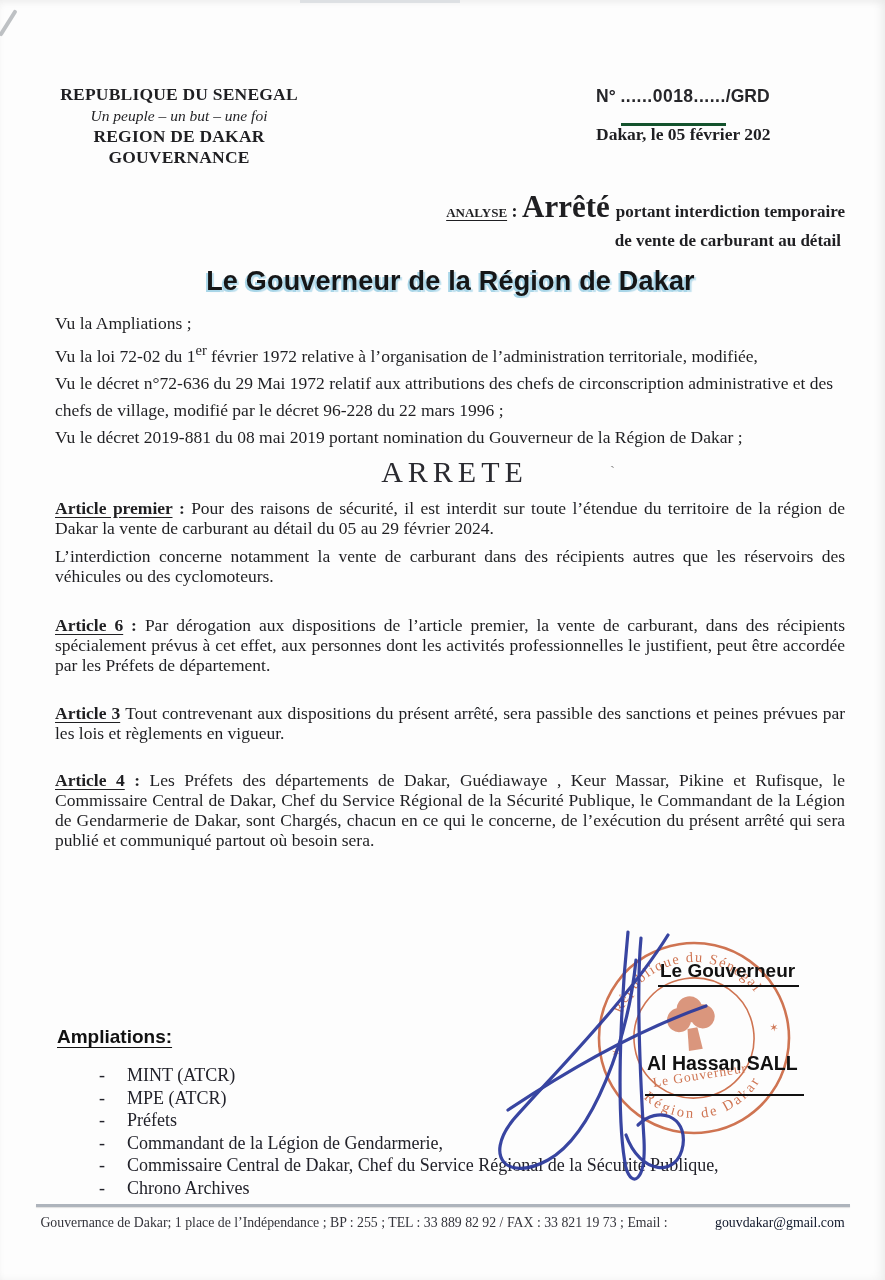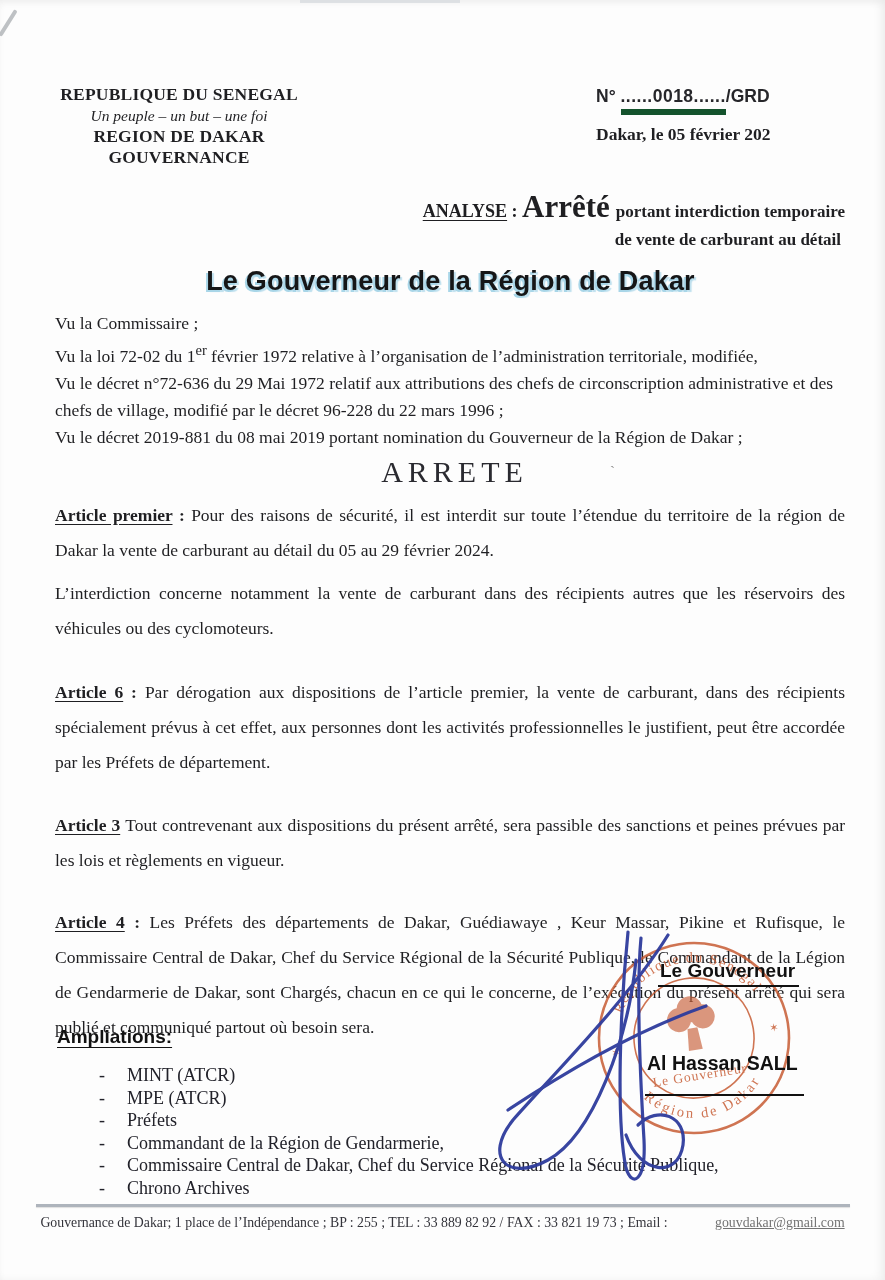--- a/index.html
+++ b/index.html
@@ -13,27 +13,27 @@
   .smudge-tl{position:absolute;left:6px;top:8px;width:4px;height:30px;background:#8a8f96;opacity:.55;transform:rotate(32deg);border-radius:2px;}
   .smudge-top{position:absolute;left:300px;top:0;width:160px;height:3px;background:#cfd3d8;opacity:.6;}
   .stray-mark{position:absolute;left:610px;top:452px;color:#8b8b8b;font-size:15px;}
 
   
   .hdr-left{position:absolute;left:48px;top:84px;width:262px;text-align:center;line-height:21px;}
   .hdr-left .l1,.hdr-left .l3,.hdr-left .l4{font-weight:bold;font-size:17.5px;letter-spacing:.2px;}
   .hdr-left .l2{font-style:italic;font-size:15.5px;}
   .hdr-right{position:absolute;left:596px;top:86px;width:270px;}
   .doc-number{font-family:"Liberation Sans", sans-serif;font-weight:bold;font-size:17.5px;color:#26262a;}
-  .doc-number .dotted{border-bottom:6px solid #14532d;padding-bottom:3px;letter-spacing:.5px;}
+  .doc-number .dotted{border-bottom:3px solid #14532d;padding-bottom:17px;letter-spacing:.5px;}
   .place-date{margin-top:17px;font-weight:bold;font-size:17.5px;}
 
   
   .analyse{position:absolute;right:40px;top:194px;text-align:right;line-height:26px;}
   .analyse .line1{white-space:nowrap;}
-  .analyse-label{font-weight:bold;font-size:18px;text-decoration:underline;text-underline-offset:3px;margin-top:44px;}
+  .analyse-label{font-weight:bold;font-size:13px;text-decoration:underline;text-underline-offset:3px;margin-top:44px;}
   .analyse-sep{font-weight:bold;font-size:18px;}
   .analyse-subject{font-weight:bold;font-size:31px;}
   .analyse-tail{font-weight:bold;font-size:17px;margin-left:6px;}
   .analyse .line2{font-weight:bold;font-size:17px;margin-top:2px;padding-right:4px;}
 
   
   .doc-title{
     position:absolute;left:0;top:258px;width:100%;margin:8px;text-align:center;
     font-family:"Liberation Sans", sans-serif;font-weight:bold;font-size:27px;color:#161617;
     text-shadow:-2px 2px 0 #a9d6e8, 2px 2px 1px #bfe0ee;
@@ -45,21 +45,21 @@
   .visas p{margin:0;font-size:17.5px;line-height:27px;}
 
   
   .arrete-heading{
     position:absolute;left:0;top:443px;width:100%;margin:12px;text-align:center;
     font-size:30px;font-weight:normal;letter-spacing:5px;color:#2a2a30;
   }
 
   
   .articles{position:absolute;left:55px;top:498px;width:790px;}
-  .articles p{margin:0;font-size:17.5px;line-height:35px;text-align:justify;}
+  .articles p{margin:0;font-size:17.5px;line-height:20px;text-align:justify;}
   .articles p:nth-of-type(1){margin-bottom:8px;}
   .articles p:nth-of-type(2){margin-bottom:29px;}
   .articles p:nth-of-type(3){margin-bottom:28px;}
   .articles p:nth-of-type(4){margin-bottom:27px;}
   .art-label{font-weight:bold;text-decoration:underline;text-underline-offset:3px;}
   .art-sep{font-weight:bold;}
 
   
   .sig-role{
     position:absolute;left:658px;top:960px;z-index:2;
@@ -81,21 +81,21 @@
     font-family:"Liberation Sans", sans-serif;font-weight:bold;font-size:19px;color:#111;
     text-decoration:underline;text-underline-offset:4px;margin-bottom:16px;
   }
   .amp-item{display:flex;font-size:18px;line-height:22.5px;color:#22222a;}
   .amp-dash{width:30px;text-align:right;margin-left:18px;}
   .amp-text{margin-left:22px;}
 
   
   .footer-rule{position:absolute;left:36px;top:1204px;width:814px;height:2.5px;background:#aeb4bc;box-shadow:0 1px 1px rgba(0,0,0,.12);}
   .footer-line{position:absolute;left:0;top:1215px;width:100%;text-align:center;font-size:13.8px;color:#33333a;}
-  .footer-email{color:#737373;text-decoration:underline;margin-left:44px;}
+  .footer-email{color:#0f172a;margin-left:44px;}
 </style>
 </head>
 <body>
 
 <div class="page">
 
   <div class="smudge-tl"></div>
   <div class="smudge-top"></div>
 
   <div class="hdr-left">
@@ -111,21 +111,21 @@
   </div>
 
   <div class="analyse">
     <div class="line1"><span class="analyse-label">ANALYSE</span><span class="analyse-sep"> : </span><span class="analyse-subject">Arrêté</span><span class="analyse-tail">portant interdiction temporaire</span></div>
     <div class="line2">de vente de carburant au détail</div>
   </div>
 
   <h1 class="doc-title">Le Gouverneur de la Région de Dakar</h1>
 
   <section class="visas">
-      <p>Vu la Commissaire ;</p>
+      <p>Vu la Ampliations ;</p>
       <p>Vu la loi 72-02 du 1<sup>er</sup> février 1972 relative à l’organisation de l’administration territoriale, modifiée,</p>
       <p>Vu le décret n°72-636 du 29 Mai 1972 relatif aux attributions des chefs de circonscription administrative et des chefs de village, modifié par le décret 96-228 du 22 mars 1996 ;</p>
       <p>Vu le décret 2019-881 du 08 mai 2019 portant nomination du Gouverneur de la Région de Dakar ;</p>
     </section>
 
   <h2 class="arrete-heading">ARRETE</h2>
   <span class="stray-mark">ˏ</span>
 
   <section class="articles">
       <p><span class="art-label">Article premier</span><span class="art-sep"> : </span>Pour des raisons de sécurité, il est interdit sur toute l’étendue du territoire de la région de Dakar la vente de carburant au détail du 05 au 29 février  2024.</p>
@@ -183,21 +183,21 @@
         <div class="amp-item">
           <span class="amp-dash">-</span>
           <span class="amp-text">MPE (ATCR)</span>
         </div>
         <div class="amp-item">
           <span class="amp-dash">-</span>
           <span class="amp-text">Préfets</span>
         </div>
         <div class="amp-item">
           <span class="amp-dash">-</span>
-          <span class="amp-text">Commandant de la Région de Gendarmerie,</span>
+          <span class="amp-text">Commandant de la Légion de Gendarmerie,</span>
         </div>
         <div class="amp-item">
           <span class="amp-dash">-</span>
           <span class="amp-text">Commissaire Central de Dakar, Chef du Service Régional de la Sécurité Publique,</span>
         </div>
         <div class="amp-item">
           <span class="amp-dash">-</span>
           <span class="amp-text">Chrono Archives</span>
         </div>
       </div>

